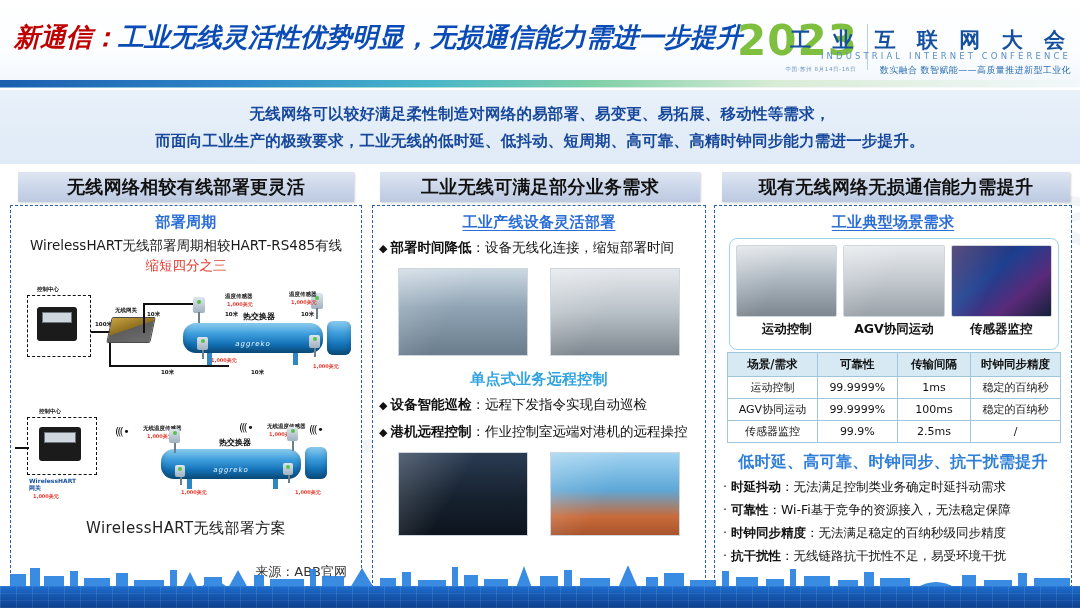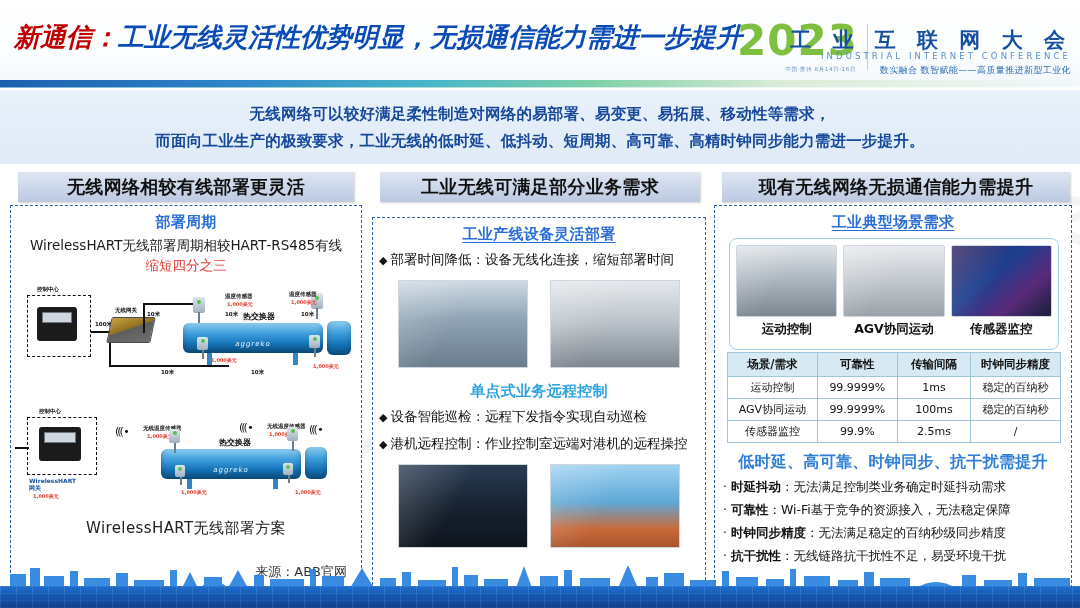--- a/index.html
+++ b/index.html
@@ -85,21 +85,21 @@
     position:absolute;
     border:1.6px dashed #2c5fa8;
     background:#ffffff;
   }
 
   
   #hd1 { left:18px;  top:172px; width:336px; }
   #bd1 { left:10px;  top:205px; width:352px; height:383px; }
   
   #hd2 { left:380px; top:172px; width:320px; }
-  #bd2 { left:372px; top:217px; width:334px; height:383px; }
+  #bd2 { left:372px; top:205px; width:334px; height:383px; }
   
   #hd3 { left:722px; top:172px; width:348px; }
   #bd3 { left:714px; top:205px; width:358px; height:383px; }
 
   .sub-title {
     text-align:center; font-size:15px; font-weight:bold; color:#2b6ed6;
     letter-spacing:.3px;
   }
   .sub-title.ul { text-decoration:underline; text-underline-offset:3px; }
   .sub-title.cyan { color:#31a3e0; }
@@ -115,21 +115,21 @@
   .diagram { position:relative; width:100%; }
   .dev-dash { position:absolute; border:1.5px dashed #111; }
   .plc {
     position:absolute; background:#1b1b1b; border-radius:3px;
   }
   .plc:after{
     content:""; position:absolute; left:5px; top:5px; right:5px; height:9px;
     background:#cfd6dd; border:1px solid #6b7680;
   }
   .tank {
-    position:absolute; border-radius:6px;
+    position:absolute; border-radius:13px;
     background:linear-gradient(180deg,#8ecdf0 0%,#3f9fdd 35%,#1473b8 70%,#0e5e98 100%);
     box-shadow:inset 0 -4px 6px rgba(0,0,0,.25);
   }
   .tank-lbl{
     position:absolute; color:#eaf6ff; font-size:7px; font-style:italic;
     left:50%; top:55%; transform:translateX(-50%); letter-spacing:1px;
   }
   .tank-leg{ position:absolute; background:#2f86c4; }
   .sensor { position:absolute; }
   .sensor .body{ position:absolute; left:0; top:0; width:100%; height:60%;
@@ -145,21 +145,21 @@
     position:absolute;
     background:linear-gradient(160deg,#c9a341 0%,#8f6f20 45%,#5d5d5d 46%,#6e6e6e 100%);
     border:1px solid #4a4a4a; border-radius:2px;
     transform:skewX(-12deg);
   }
   .wave { position:absolute; color:#111; font-size:11px; letter-spacing:-2px;}
 
   
   .bl { font-size:13.5px; color:#111; margin:5px 0 0 6px; line-height:20px; white-space:nowrap;}
   .bl .dia { color:#111; font-size:11px; margin-right:3px;}
-  .bl b { font-weight:normal;text-align:center; }
+  .bl b { font-weight:bold;text-align:center; }
   .bl2 { font-size:12.5px; color:#111; margin:4px 0 0 8px; line-height:19px; white-space:nowrap;}
   .bl2 .dot { color:#111; margin-right:4px; }
 
   
   .ph { position:relative; overflow:hidden; border:1px solid #cfd6dd; }
   .ph .sheen{ position:absolute; inset:0;
     background:linear-gradient(120deg,rgba(255,255,255,.22),rgba(255,255,255,0) 45%);}
   .ph-factory{ background:linear-gradient(180deg,#cdd9e3 0%,#8fa3b4 45%,#6b7d8d 100%); }
   .ph-conveyor{ background:linear-gradient(180deg,#e4e8ec 0%,#b9c1c8 50%,#7e878f 100%); }
   .ph-control{ background:linear-gradient(180deg,#2a3b52 0%,#16212f 55%,#0d141d 100%); }

